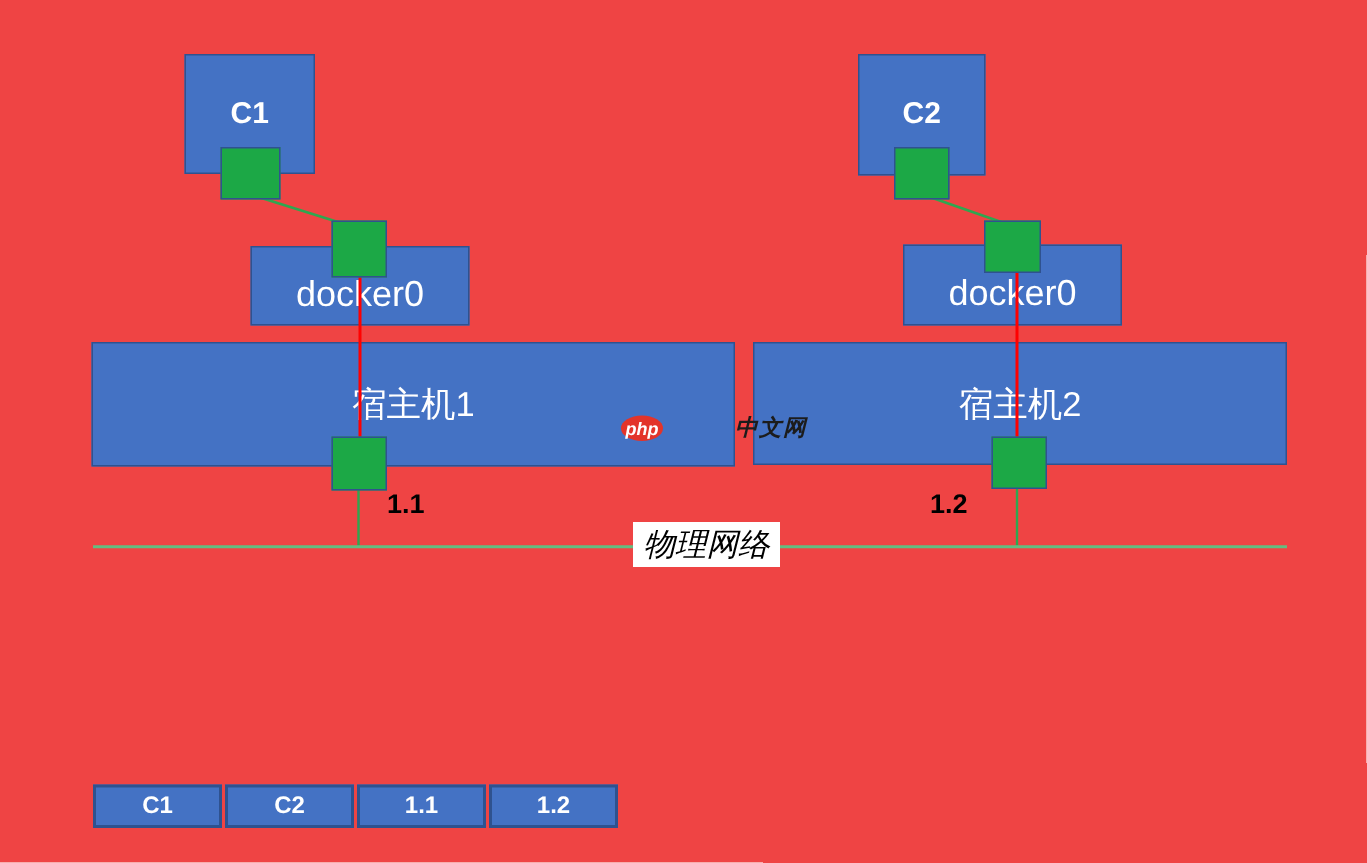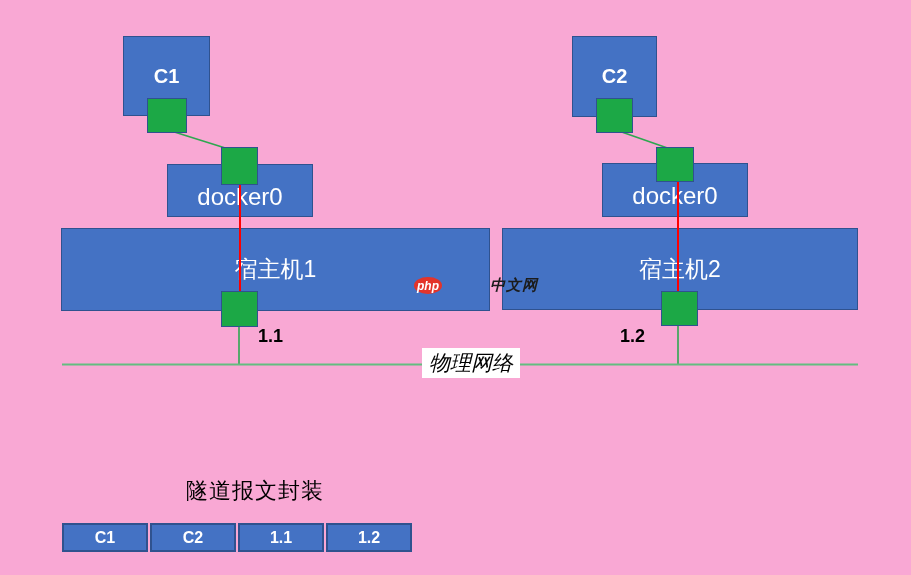--- a/index.html
+++ b/index.html
@@ -1,17 +1,17 @@
 <!DOCTYPE html>
 <html><head>
 <meta charset="utf-8">
 <style>
   html,body{margin:0;padding:0;background:#fff;}
   .canvas{
-    position:relative;width:911px;height:575px;background:#f9a8d4;overflow:hidden;
+    position:relative;width:911px;height:575px;background:#ef4444;overflow:hidden;
     font-family:"Liberation Sans", sans-serif;
   }
   svg.layer{position:absolute;left:0;top:0;width:911px;height:575px;pointer-events:none;}
   .under{z-index:1}
   .mid{z-index:3}
   .box{
     position:absolute;background:#4472C4;border:1.5px solid #2F528F;
     box-sizing:border-box;color:#fff;display:flex;align-items:center;justify-content:center;
     z-index:2;
   }
@@ -90,21 +90,20 @@
   <div class="lbl ip-label" style="left:258px;top:326px;">1.1</div>
   <div class="lbl ip-label" style="left:620px;top:326px;">1.2</div>
 
   <div class="lbl phys-label" style="left:422px;top:348px;">物理网络</div>
 
   <div class="watermark" style="left:414px;top:276px;gap:48px;">
     <span class="wm-badge">php</span>
     <span class="wm-text">中文网</span>
   </div>
 
-  <div class="lbl tunnel-title" style="left:170px;top:476px;">隧道报文封装</div>
 
   <div class="tunnel-seg" style="left:62px;">
     <span>C1</span>
   </div>
   <div class="tunnel-seg" style="left:150px;">
     <span>C2</span>
   </div>
   <div class="tunnel-seg" style="left:238px;">
     <span>1.1</span>
   </div>

